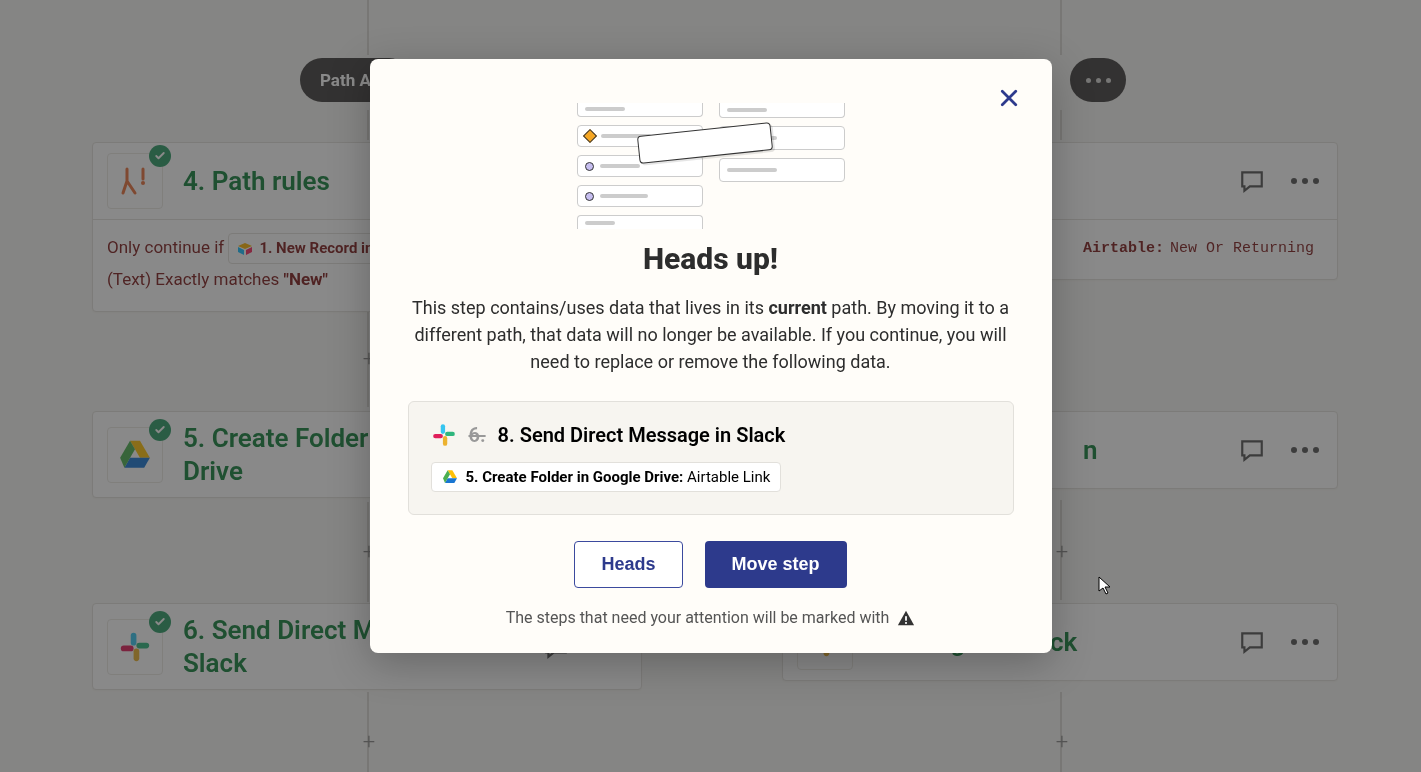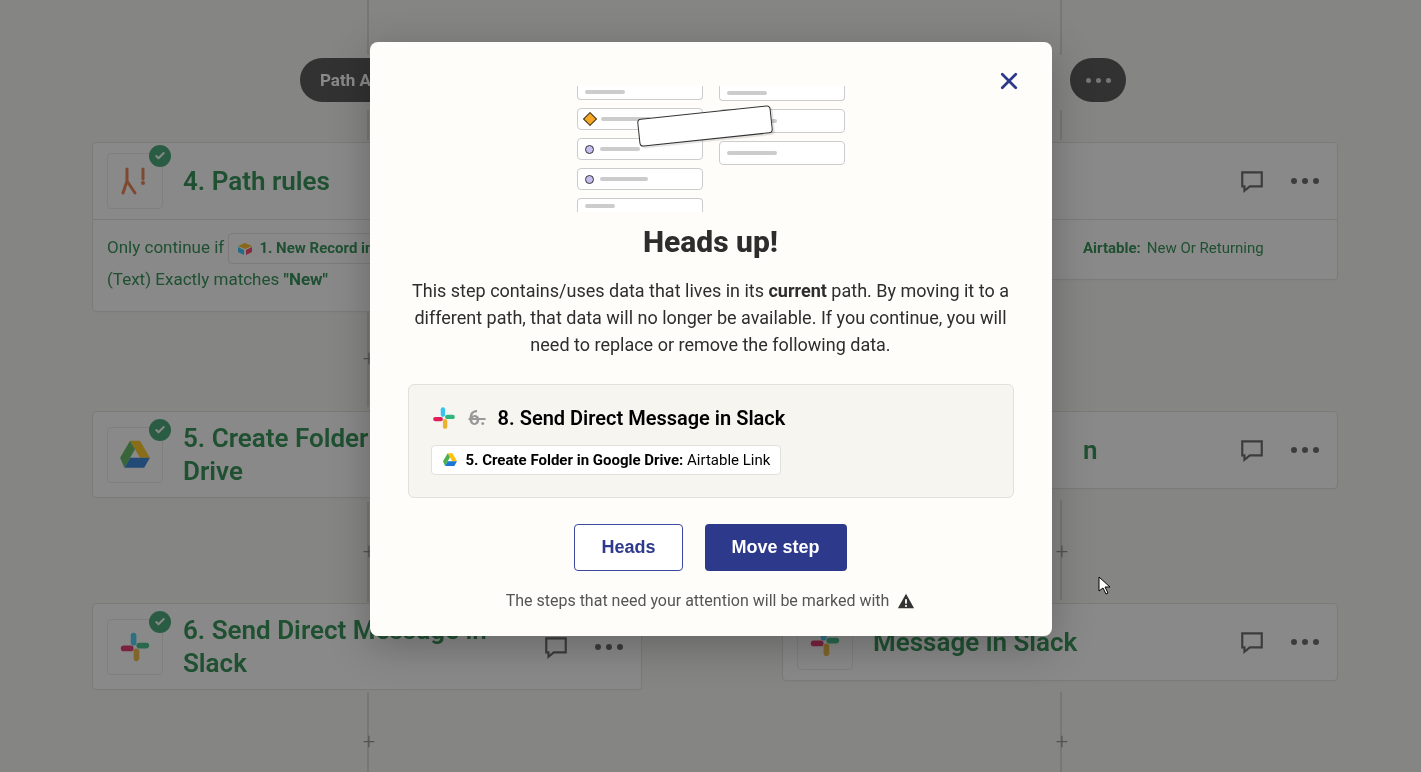--- a/index.html
+++ b/index.html
@@ -130,21 +130,21 @@
     .step-actions {
       display: flex;
       align-items: center;
       gap: 26px;
       margin-right: 4px;
     }
     .step-condition {
       border-top: 1px solid #e2e0db;
       padding: 12px 14px 16px;
       font-size: 17px;
-      color: #15803d;
+      color: #7f1d1d;
       line-height: 1.8;
     }
     .token {
       display: inline-flex;
       align-items: center;
       border: 1px solid #e2e0db;
       border-radius: 4px;
       padding: 1px 8px;
       gap: 6px;
       vertical-align: middle;
@@ -157,21 +157,21 @@
     }
     
     
     .overlay {
       position: absolute;
       inset: 0;
       background: rgba(40,40,40,0.55);
       display: flex;
       align-items: flex-start;
       justify-content: center;
-      padding-top: 42px;
+      padding-top: 59px;
     }
     
     .modal {
       width: 682px;
       background: #fffdf9;
       border-radius: 8px;
       position: relative;
       padding: 30px 38px 26px;
       box-shadow: 0 10px 40px rgba(0,0,0,0.25);
     }
@@ -496,21 +496,21 @@
             <path d="M3 4h18v13H10l-5 4v-4H3z"></path>
           </svg>
         <div class="more-dots">
             <span></span>
             <span></span>
             <span></span>
           </div>
       </div>
     </div>
     <div class="step-condition" style="padding-left:300px;">
-      <span class="token" style="border:none; padding-left:0;">
+      <span class="token" style="border:none; padding-left:0;font-family:Liberation Mono, monospace;">
         <strong>Airtable:</strong>
           <span> New Or Returning</span>
       </span>
     </div>
   </div>
 
   <div class="step-card right" style="top:411px;">
     <div class="step-header">
       <div class="step-icon-wrap" style="visibility:hidden"></div>
       <div class="step-title" style="padding-left:210px;">n</div>

